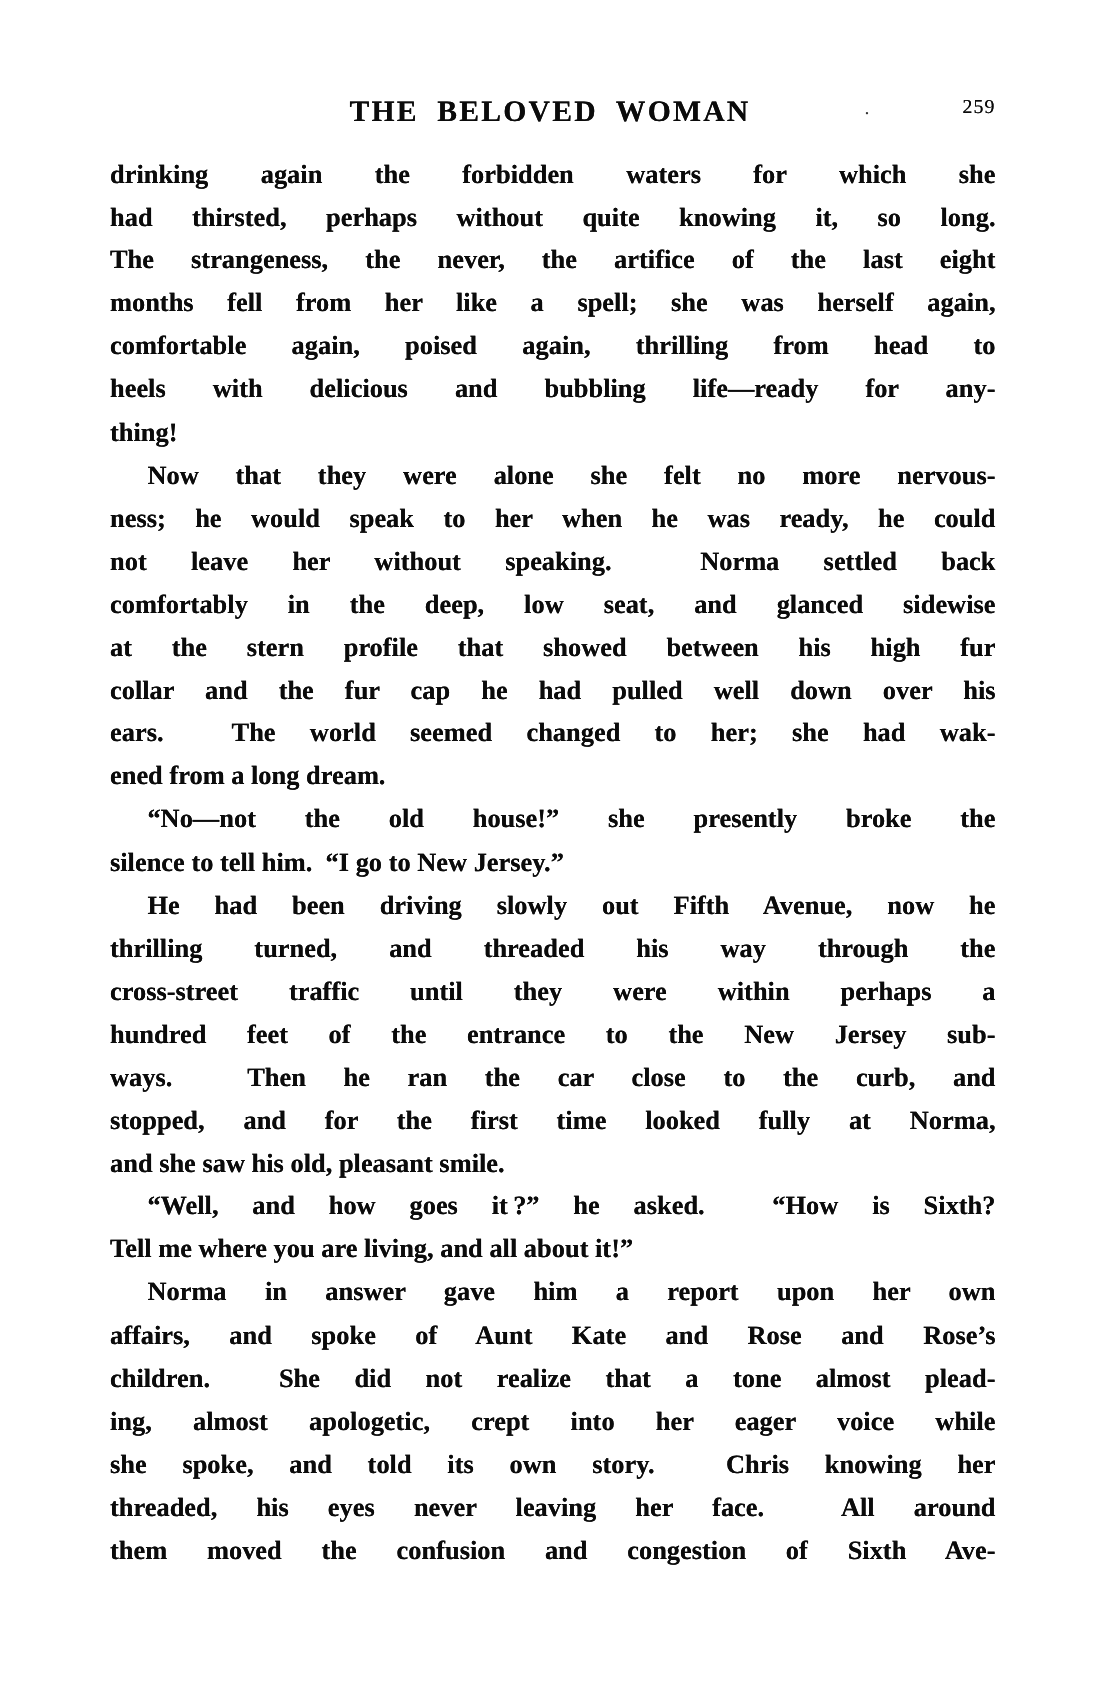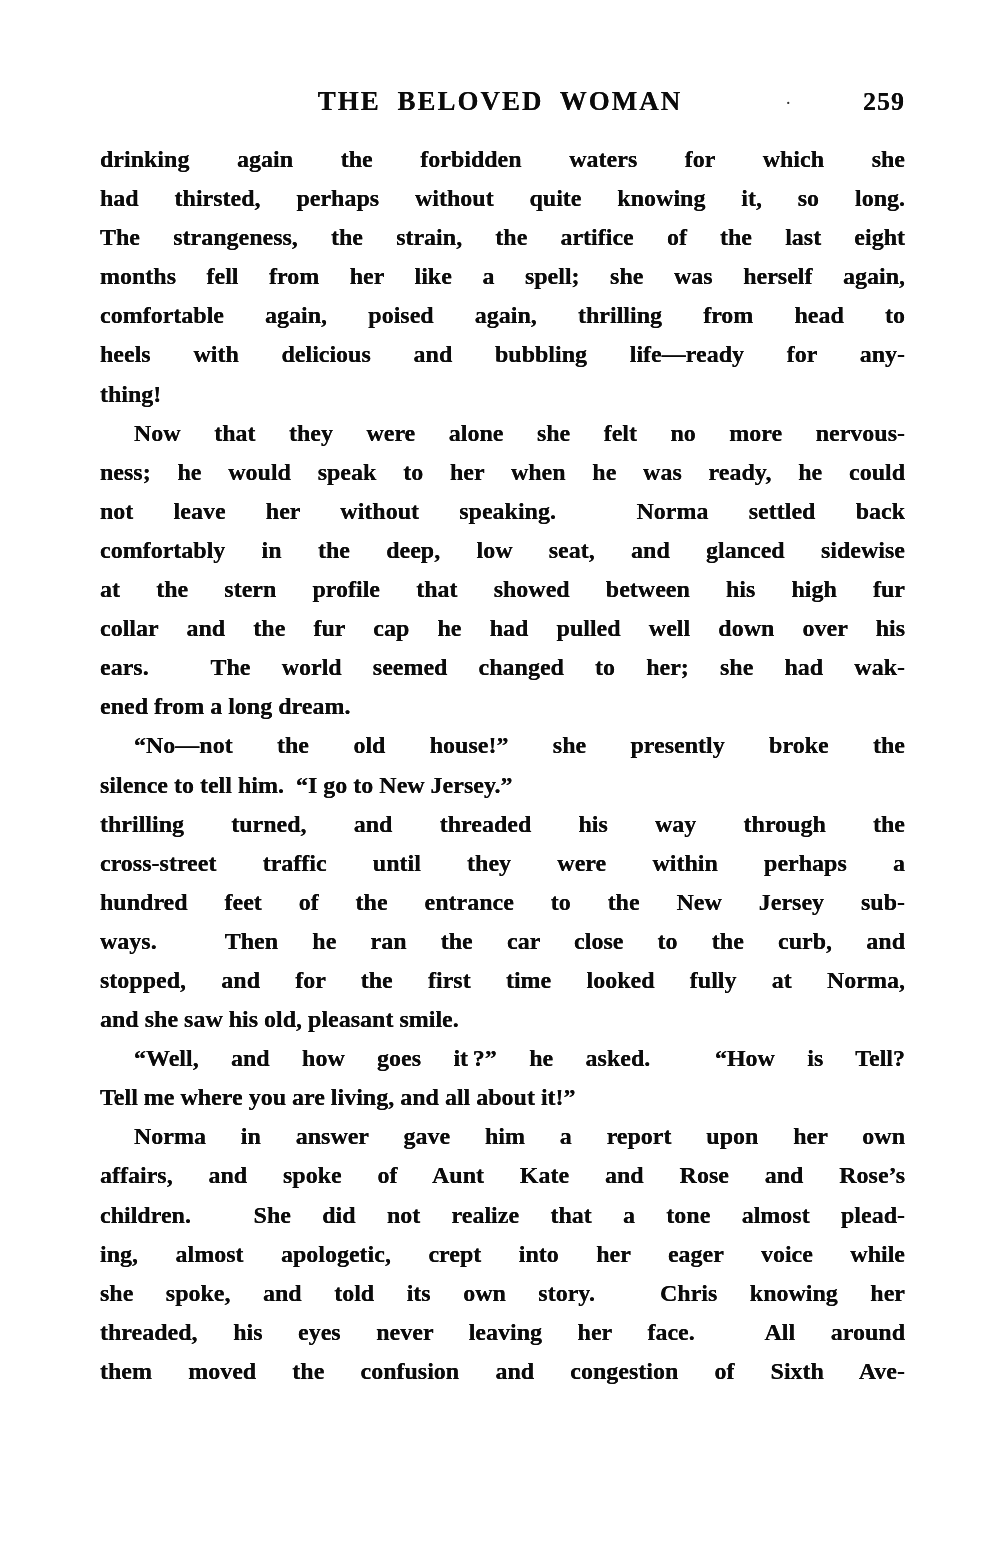--- a/index.html
+++ b/index.html
@@ -29,22 +29,22 @@
     font-size: 27px;
     font-weight: 700;
     letter-spacing: 2px;
     word-spacing: 8px;
     text-shadow: 0 0 0.6px rgba(0,0,0,0.85);
   }
   .running-header .folio {
     position: absolute;
     right: 95px;
     top: 1px;
-    font-size: 26px;
-    font-weight: 700;
+    font-size: 18px;
+    font-weight: 400;
     letter-spacing: 1px;
     text-shadow: 0 0 0.6px rgba(0,0,0,0.85);
   }
   .running-header .speck {
     position: absolute;
     left: 786px;
     top: 2px;
     font-size: 18px;
     color: #333;
   }
@@ -75,42 +75,43 @@
 
   <div class="running-header">
     <div class="title">THE BELOVED WOMAN</div>
     <div class="speck">.</div>
     <div class="folio">259</div>
   </div>
 
   <div class="page-body">
     <div class="line">drinking again the forbidden waters for which she</div>
     <div class="line">had thirsted, perhaps without quite knowing it, so long.</div>
-    <div class="line">The strangeness, the strain, the artifice of the last eight</div>
+    <div class="line">The strangeness, the never, the artifice of the last eight</div>
     <div class="line">months fell from her like a spell; she was herself again,</div>
     <div class="line">comfortable again, poised again, thrilling from head to</div>
     <div class="line">heels with delicious and bubbling life—ready for any-</div>
     <div class="line last">thing!</div>
     <div class="line indent">Now that they were alone she felt no more nervous-</div>
     <div class="line">ness; he would speak to her when he was ready, he could</div>
     <div class="line">not leave her without speaking.  Norma settled back</div>
     <div class="line">comfortably in the deep, low seat, and glanced sidewise</div>
     <div class="line">at the stern profile that showed between his high fur</div>
     <div class="line">collar and the fur cap he had pulled well down over his</div>
     <div class="line">ears.  The world seemed changed to her; she had wak-</div>
     <div class="line last">ened from a long dream.</div>
     <div class="line indent">“No—not the old house!” she presently broke the</div>
     <div class="line last">silence to tell him.  “I go to New Jersey.”</div>
+    <div class="line indent">He had been driving slowly out Fifth Avenue, now he</div>
     <div class="line">thrilling turned, and threaded his way through the</div>
     <div class="line">cross-street traffic until they were within perhaps a</div>
     <div class="line">hundred feet of the entrance to the New Jersey sub-</div>
     <div class="line">ways.  Then he ran the car close to the curb, and</div>
     <div class="line">stopped, and for the first time looked fully at Norma,</div>
     <div class="line last">and she saw his old, pleasant smile.</div>
-    <div class="line indent">“Well, and how goes it ?” he asked.  “How is Tell?</div>
+    <div class="line indent">“Well, and how goes it ?” he asked.  “How is Sixth?</div>
     <div class="line last">Tell me where you are living, and all about it!”</div>
     <div class="line indent">Norma in answer gave him a report upon her own</div>
     <div class="line">affairs, and spoke of Aunt Kate and Rose and Rose’s</div>
     <div class="line">children.  She did not realize that a tone almost plead-</div>
     <div class="line">ing, almost apologetic, crept into her eager voice while</div>
     <div class="line">she spoke, and told its own story.  Chris knowing her</div>
     <div class="line">threaded, his eyes never leaving her face.  All around</div>
     <div class="line">them moved the confusion and congestion of Sixth Ave-</div>
   </div>
 

